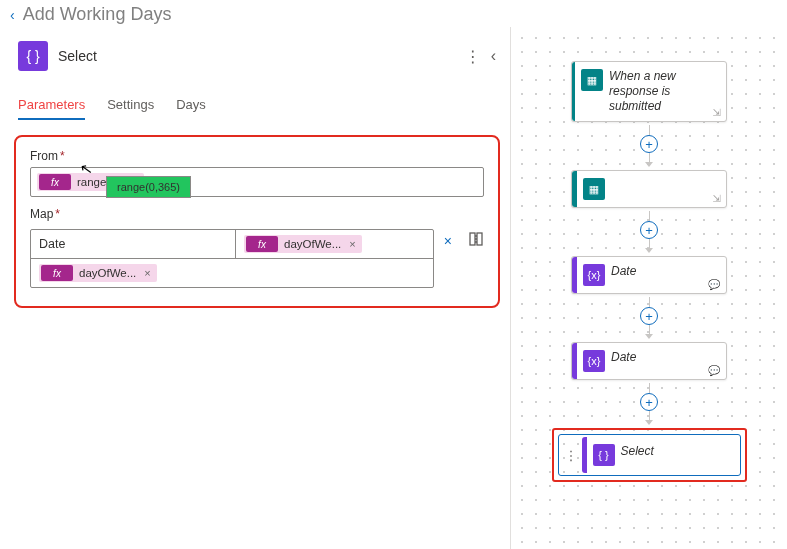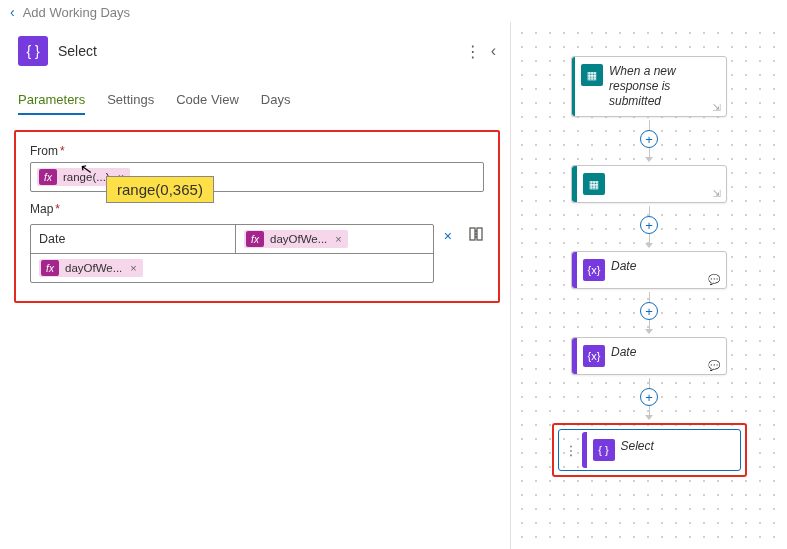--- a/index.html
+++ b/index.html
@@ -15,21 +15,21 @@
     position: relative;
   }
   .header {
     display: flex;
     align-items: center;
     padding: 4px 10px 2px 10px;
     color: #106ebe;
     gap: 8px;
   }
   .header .back-chevron { font-size: 14px; }
-  .header .title { color: #808080; font-size: 13px; }
+  .header .title { color: #808080; font-size: 18px; }
   .main {
     display: flex;
     height: calc(100% - 22px);
   }
   .left-panel {
     width: 510px;
     padding: 8px 10px 10px 14px;
   }
   .panel-header {
     display: flex;
@@ -56,26 +56,26 @@
     padding: 0 4px;
     border-bottom: 1px solid transparent;
   }
   .tab {
     padding: 6px 0;
     font-size: 13px;
     color: #605e5c;
     border-bottom: 2px solid transparent;
   }
   .tab.active {
-    color: #4d7c0f;
+    color: #ef4444;
     border-bottom-color: #0f6cbd;
   }
   .highlight-box {
     border: 2px solid #e22a1f;
-    border-radius: 2px;
+    border-radius: 8px;
     margin-top: 14px;
     padding: 12px 14px 18px 14px;
   }
   .field-label {
     font-size: 12px;
     color: #323130;
     margin-bottom: 4px;
   }
   .field-label .req { color: #a4262c; margin-left: 2px;}
   .input-row {
@@ -96,31 +96,31 @@
     font-size: 11.5px;
     gap: 6px;
     color: #323130;
     flex: 0 0 auto;
   }
   .token .fx {
     background: #a4268c;
     color: #fff;
     font-style: italic;
     font-size: 10px;
-    width: 18px; height: 16px;
+    width: 32px; height: 16px;
     display: inline-flex; align-items: center; justify-content: center;
     border-radius: 2px;
   }
   .token .x { color: #666; font-size: 11px; margin-left: 2px;}
   .tooltip {
     position: absolute;
-    background: #fde047;
+    background: #22c55e;
     border: 1px solid #8a8886;
     padding: 4px 10px;
-    font-size: 15px;
+    font-size: 11px;
     left: 106px;
     top: 176px;
     z-index: 20;
   }
   .cursor {
     position: absolute;
     left: 80px; top: 160px;
     font-size: 15px;
     z-index: 21;
     color: #000;
@@ -280,21 +280,20 @@
       <span class="icon-box">{ }</span>
       <span class="title">Select</span>
       <span class="spacer"></span>
       <span class="menu-dots">⋮</span>
       <span class="collapse-chevron">‹</span>
     </div>
 
     <div class="tabs">
       <div class="tab active">Parameters</div>
       <div class="tab">Settings</div>
-      <div class="tab">Code View</div>
       <div class="tab">Days</div>
     </div>
 
     <div class="highlight-box">
 
       <div class="field-label">
         <span>From</span><span class="req">*</span>
       </div>
       <div class="input-row">
         <span class="token">

